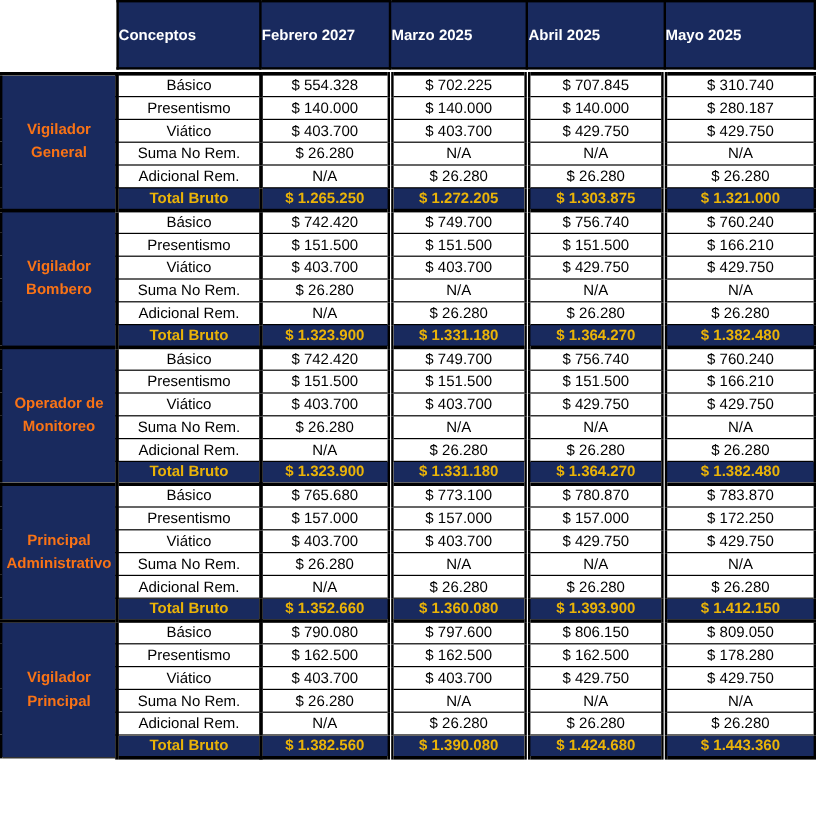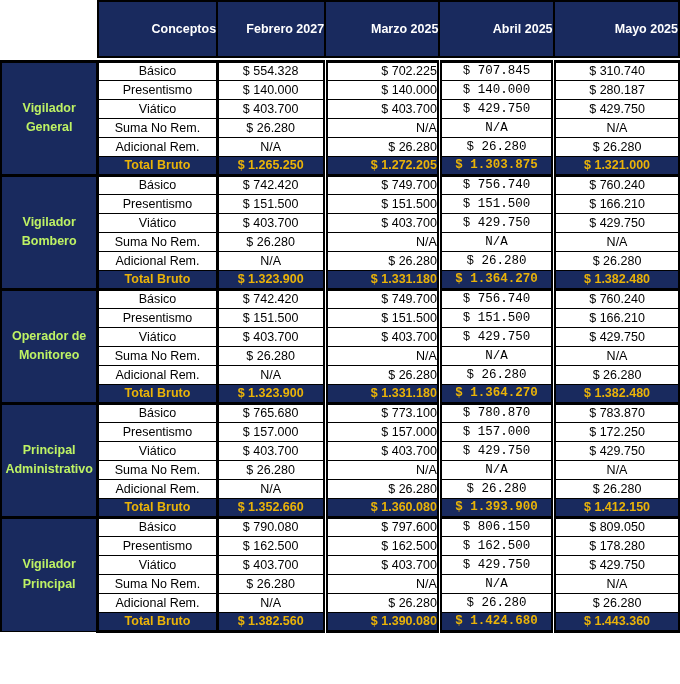--- a/index.html
+++ b/index.html
@@ -17,21 +17,21 @@
     table-layout: fixed;
   }
 
   
   th.hdr {
     background: #192a5e;
     color: #ffffff;
     font-weight: bold;
     font-size: 12.5px;
     height: 56px;
-    text-align: right;
+    text-align: left;
     vertical-align: middle;
     border: 2px solid #000000;
   }
   th.corner {
     background: #ffffff;
     border: none;
   }
   tr.gap-row td {
     height: 4px;
     background: #ffffff;
@@ -48,33 +48,33 @@
     color: #000000;
     background: #ffffff;
     border-top: 1.5px solid #000000;
     border-bottom: 1.5px solid #000000;
     overflow: hidden;
     white-space: nowrap;
   }
 
   th.category {
     background: #192a5e;
-    color: #bef264;
+    color: #f97316;
     font-weight: bold;
     white-space: normal;
     line-height: 1.55;
     border-left: 2px solid #000000;
     border-right: 3px solid #000000;
     padding: 0 0;
   }
 
   td.label { border-left: 3px solid #14b8a6; border-right: 3px solid #000000; }
   td.v0    { border-right: 5px double #000000; }
-  td.v1    { border-right: 5px double #000000; text-align: right; }
-  td.v2    { border-right: 5px double #000000; font-family: Liberation Mono, monospace; }
+  td.v1    { border-right: 5px double #000000; }
+  td.v2    { border-right: 5px double #000000; }
   td.v3    { border-right: 2px solid #000000; }
 
   tr.section-start td, tr.section-start th.category { border-top: 3px solid #000000; }
   tr.section-end td { border-bottom: 3px solid #000000; }
 
   tr.total-row td {
     background: #192a5e;
     color: #eab308;
     font-weight: bold;
   }

